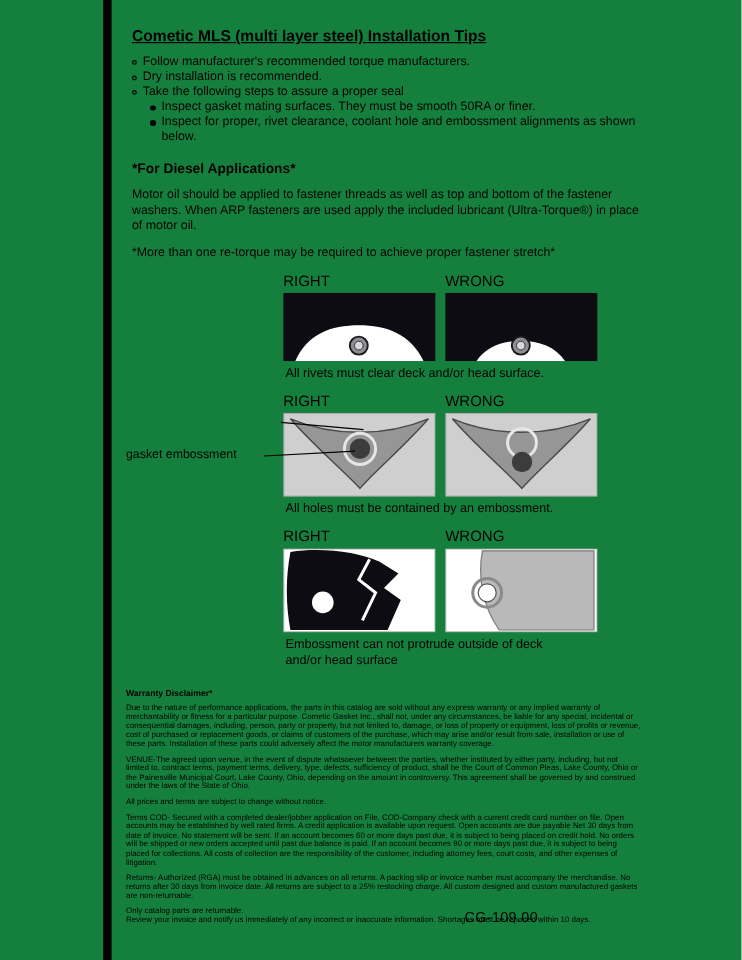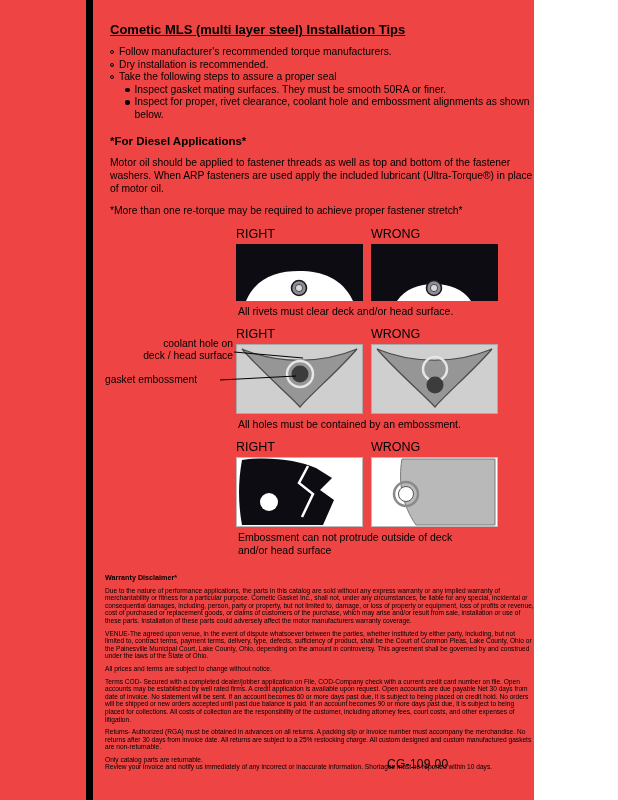--- a/index.html
+++ b/index.html
@@ -1,21 +1,21 @@
 <!DOCTYPE html>
 <html><head>
 <meta charset="utf-8">
 <style>
   * { box-sizing: border-box; }
   html, body { margin: 0; padding: 0; background: #ffffff; }
   .page {
     position: relative;
-    width: 534px;
+    width: 618px;
     height: 800px;
-    background: #ef4444;
+    background: #15803d;
     font-family: "Liberation Sans", "DejaVu Sans", sans-serif;
     color: #000;
     overflow: hidden;
   }
   .spine { position: absolute; left: 86px; top: 0; width: 7px; height: 800px; background: #000; }
 
   .content { position: absolute; left: 110px; top: 22px; width: 428px; }
   .title { font-size: 13px; font-weight: bold; text-decoration: underline; margin: 0 0 9px 0; }
 
   .bullet-row { display: flex; align-items: flex-start; font-size: 10.3px; line-height: 12.5px; }
@@ -140,24 +140,20 @@
         <rect x="0.5" y="0.5" width="126" height="69" fill="#ffffff" stroke="#bbbbbb"></rect>
         <path d="M31,2 L124,2 L124,68 L45,68 C31,48 27,24 31,2 Z" fill="#b9b9b9" stroke="#7a7a7a" stroke-width="1"></path>
         <circle cx="35" cy="37" r="12" fill="none" stroke="#8a8a8a" stroke-width="2.5"></circle>
         <circle cx="35" cy="37" r="7.5" fill="#ffffff" stroke="#555555" stroke-width="1"></circle>
       </svg>
     </div>
     <div class="caption two-line">Embossment can not protrude outside of deck and/or head surface</div>
 
   </div>
 
-  <div class="coolant-label">
-    <div>coolant hole on</div>
-    <div>deck / head surface</div>
-  </div>
   <div class="emboss-label">gasket embossment</div>
   <svg class="connectors" viewBox="0 0 240 60" width="240" height="60">
     <line x1="129" y1="16" x2="198" y2="22" stroke="#000" stroke-width="1"></line>
     <line x1="115" y1="44" x2="191" y2="40" stroke="#000" stroke-width="1"></line>
   </svg>
 
   <div class="disclaimer">
     <div class="dh">Warranty Disclaimer*</div>
     <p>Due to the nature of performance applications, the parts in this catalog are sold without any express warranty or any implied warranty of merchantability or fitness for a particular purpose.  Cometic Gasket Inc., shall not, under any circumstances, be liable for any special, incidental or consequential damages, including, person, party or property, but not limited to, damage, or loss of property or equipment, loss of profits or revenue, cost of purchased or replacement goods, or claims of customers of the purchase, which may arise and/or result from sale, installation or use of these parts.  Installation of these parts could adversely affect the motor manufacturers warranty coverage.</p>
     <p>VENUE-The agreed upon venue, in the event of dispute whatsoever between the parties, whether instituted by either party, including, but not limited to, contract terms, payment terms, delivery, type, defects, sufficiency of product, shall be the Court of Common Pleas, Lake County, Ohio or the Painesville Municipal Court, Lake County, Ohio, depending on the amount in controversy. This agreement shall be governed by and construed under the laws of the State of Ohio.</p>

